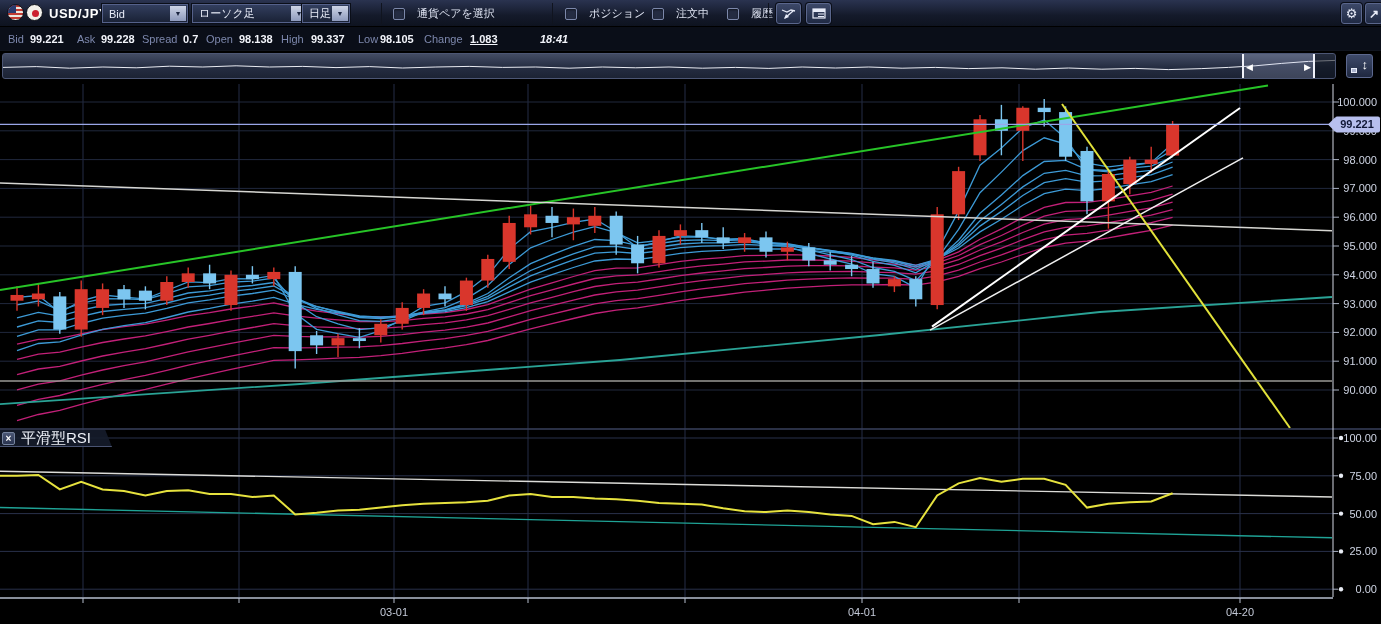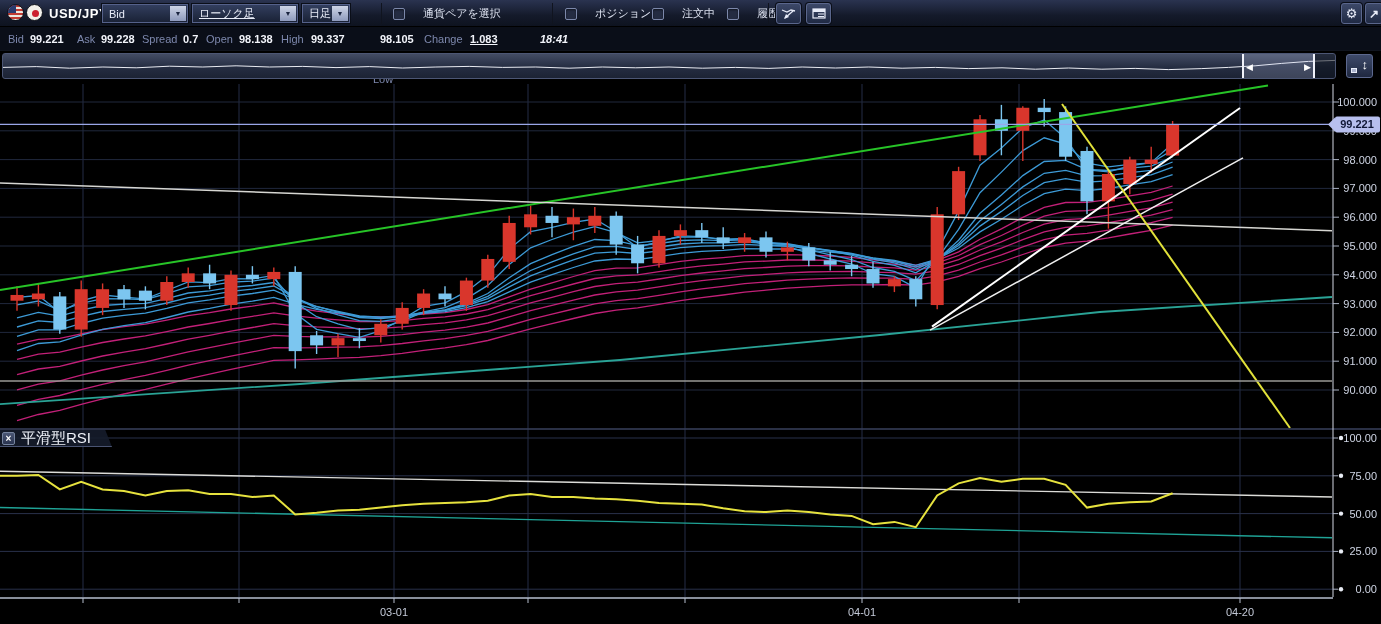--- a/index.html
+++ b/index.html
@@ -24,21 +24,21 @@
     font-weight:bold; letter-spacing:.5px; }
   .combo { position:absolute; top:4px; height:19px;
     background:linear-gradient(#323e5e,#1a2236); border:1px solid #55618a;
     box-shadow:0 0 0 1px #0a0e18; color:#e8ecf8; font-size:11px; display:flex;
     align-items:center; padding-left:6px; cursor:default; }
   .combo .arrowbox { position:absolute; right:1px; top:1px; bottom:1px; width:16px;
     background:linear-gradient(#cdd4e6,#8e9ab c0,#8e9abc); background:linear-gradient(#cdd4e6,#8e9abc);
     display:flex; align-items:center; justify-content:center; color:#1a2440; font-size:7px; }
   .tsep { position:absolute; top:3px; width:1px; height:21px; background:#3a4464;
     border-right:1px solid #10141f; }
-  .check-item { position:absolute; top:6px; display:flex; align-items:center; gap:18px; }
+  .check-item { position:absolute; top:6px; display:flex; align-items:center; gap:12px; }
   .checkbox { width:12px; height:12px; background:#242c42; border:1px solid #7c88aa;
     border-radius:2px; box-shadow:inset 0 1px 2px #0008; }
   .check-label { color:#dde2f0; font-size:11px; }
   .tool-btn { position:absolute; top:3px; width:25px; height:21px;
     background:linear-gradient(#3c4868,#202a44); border:1px solid #5a668c;
     border-radius:3px; box-shadow:0 0 0 1px #0a0e18; display:flex;
     align-items:center; justify-content:center; }
   .tool-btn svg { display:block; }
 
   
@@ -91,21 +91,21 @@
       <div class="flag flag-jp">
           <div class="sun"></div>
         </div>
     </div>
     <div class="pair-label">USD/JPY</div>
 
     <div class="combo" style="left:102px; width:86px;">
       <span>Bid</span>
       <span class="arrowbox">▼</span>
     </div>
-    <div class="combo" style="left:192px; width:106px;text-decoration:underline;">
+    <div class="combo" style="left:192px; width:117px;">
       <span>ローソク足</span>
       <span class="arrowbox">▼</span>
     </div>
     <div class="combo" style="left:302px; width:48px;">
       <span>日足</span>
       <span class="arrowbox">▼</span>
     </div>
 
     <div class="tsep" style="left:381px;"></div>
 
@@ -159,21 +159,21 @@
     <span class="q-label" style="left:8px;">Bid</span>
     <span class="q-value" style="left:30px;">99.221</span>
     <span class="q-label" style="left:77px;">Ask</span>
     <span class="q-value" style="left:101px;">99.228</span>
     <span class="q-label" style="left:142px;">Spread</span>
     <span class="q-value" style="left:183px;">0.7</span>
     <span class="q-label" style="left:206px;">Open</span>
     <span class="q-value" style="left:239px;">98.138</span>
     <span class="q-label" style="left:281px;">High</span>
     <span class="q-value" style="left:311px;">99.337</span>
-    <span class="q-label" style="left:373px;margin-top:40px;">Low</span>
+    <span class="q-label" style="left:358px;">Low</span>
     <span class="q-value" style="left:380px;">98.105</span>
     <span class="q-label" style="left:424px;">Change</span>
     <span class="q-value" style="left:470px;text-decoration:underline;">1.083</span>
     <span class="q-label" style="left:495px;margin-top:24px;">Time</span>
     <span class="q-value" style="left:540px;font-style:italic;">18:41</span>
   </div>
 
   <div id="navigator">
     <svg id="nav-spark" width="1332" height="26">
         <polyline fill="none" stroke="#e9ebf2" stroke-width="1" points="0.0,13.4 33.3,12.6 66.6,14.2 99.9,13.0 133.2,13.8 166.5,12.2 199.8,13.0 233.1,11.8 266.4,13.0 299.7,12.4 333.0,13.6 366.3,12.6 399.6,14.0 432.9,13.0 466.2,12.4 499.5,13.4 532.8,13.0 566.1,14.2 599.4,13.0 632.7,13.8 666.0,13.0 699.3,14.2 732.6,13.4 765.9,14.4 799.2,13.0 832.5,14.0 865.8,13.0 899.1,14.2 932.4,13.4 965.7,14.6 999.0,13.8 1032.3,15.2 1065.6,14.0 1098.9,15.2 1132.2,14.4 1165.5,15.6 1198.8,14.6 1225.4,13.4 1252.1,11.8 1278.7,9.4 1305.4,7.4 1332.0,6.4"></polyline>

